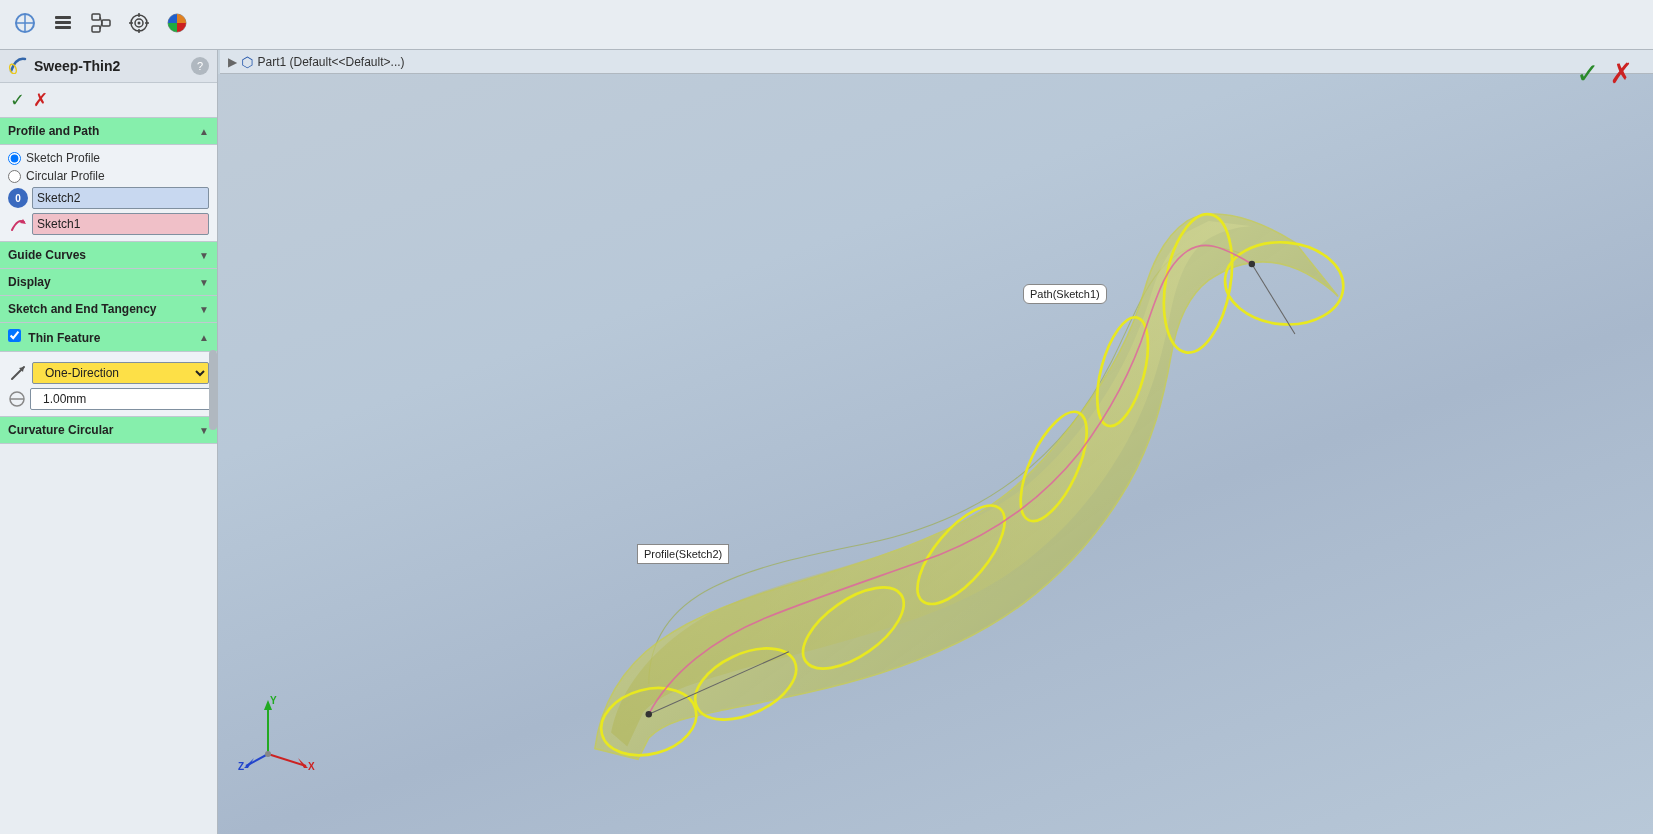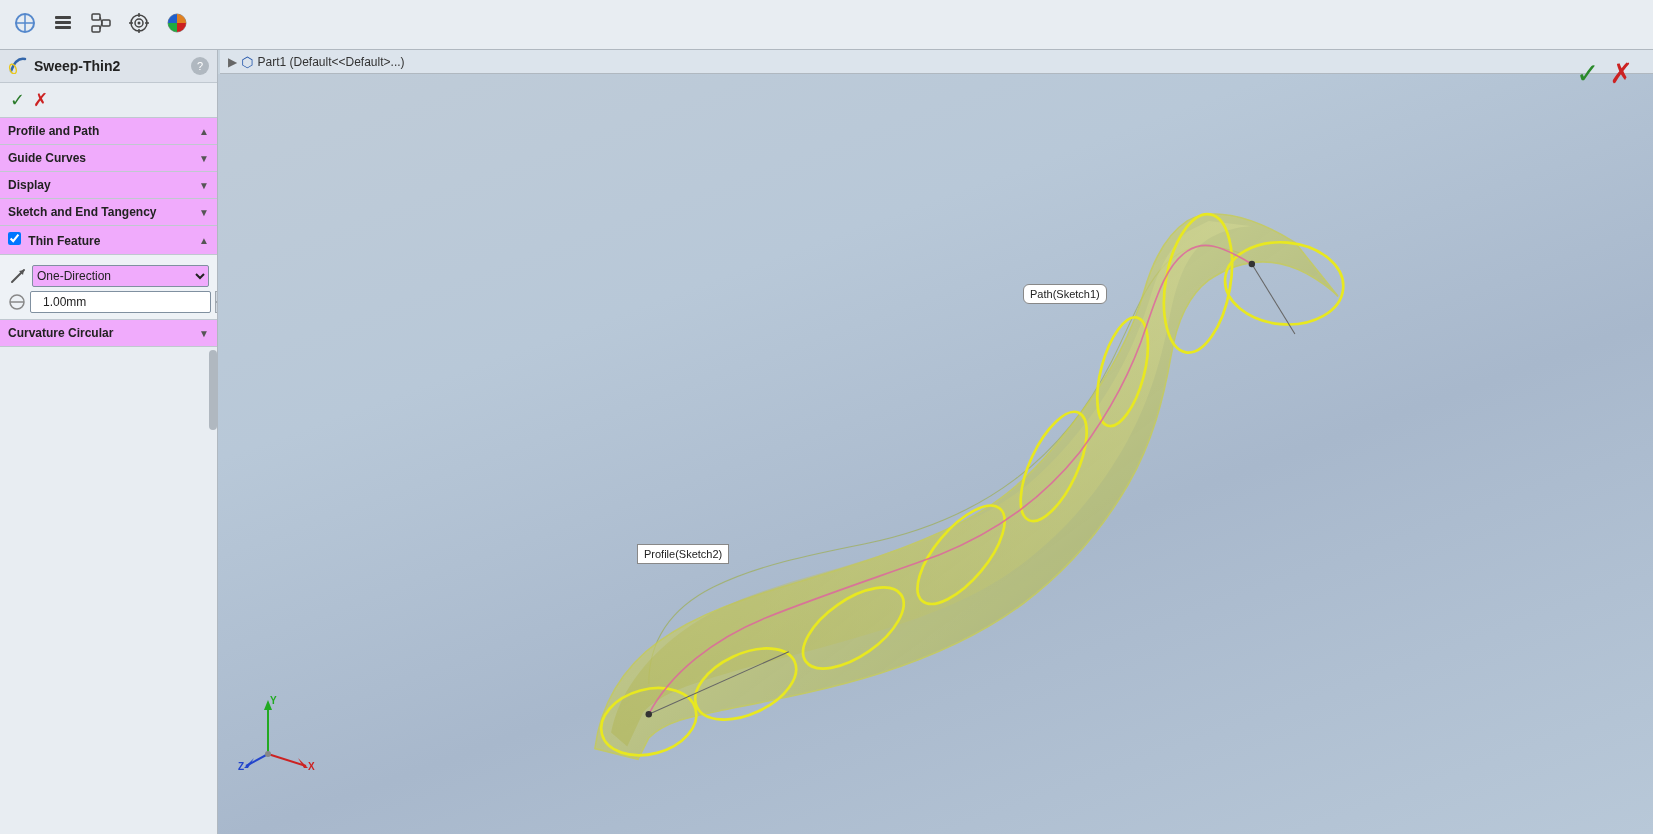--- a/index.html
+++ b/index.html
@@ -92,21 +92,21 @@
     }
     .ok-btn { color: #2a7a2a; font-size: 18px; cursor: pointer; background: none; border: none; }
     .cancel-btn { color: #cc2222; font-size: 18px; cursor: pointer; background: none; border: none; }
 
     
     .section-header {
       display: flex;
       align-items: center;
       justify-content: space-between;
       padding: 6px 8px;
-      background: #f0abfc;
+      background: #86efac;
       border-bottom: 1px solid #c0c8d0;
       cursor: pointer;
       user-select: none;
       gap: 40px;
     }
     .section-header-title { font-size: 12px; font-weight: 600; color: #222; }
     .section-arrow { font-size: 10px; color: #555; }
 
     
     .section-content {
@@ -173,24 +173,24 @@
       width: 20px; height: 20px;
       display: flex; align-items: center; justify-content: center;
       font-size: 14px; color: #555;
     }
     .direction-select {
       flex: 1;
       height: 22px;
       border: 1px solid #8090a0;
       border-radius: 2px;
       font-size: 12px;
-      background: #f0abfc;
+      background: #fde047;
       color: #222;
       outline: none;
-      padding: 0 0;
+      padding: 0 8px;
     }
 
     .thickness-row {
       display: flex;
       align-items: center;
       gap: 4px;
       margin-top: 4px;
     }
     .thickness-icon {
       width: 20px; height: 20px;
@@ -370,20 +370,47 @@
 
   <div class="ok-cancel-row">
     <button class="ok-btn">✓</button>
     <button class="cancel-btn">✗</button>
   </div>
 
   <div class="section-header">
     <span class="section-header-title">Profile and Path</span>
     <span class="section-arrow">▲</span>
   </div>
+  <div class="section-content">
+    <div class="radio-row">
+      <input type="radio" name="profile-type" checked="" style="">
+      <span>Sketch Profile</span>
+    </div>
+    <div class="radio-row">
+      <input type="radio" name="profile-type" style="">
+      <span>Circular Profile</span>
+    </div>
+
+    <div class="input-row">
+      <div class="icon-circle blue">
+        <span>0</span>
+      </div>
+      <input type="text" class="sketch-input" value="Sketch2" style="">
+    </div>
+
+    <div class="input-row">
+      <div class="icon-spin">
+        <svg width="20" height="20" viewBox="0 0 20 20">
+          <path d="M4 16 Q10 4 16 8" fill="none" stroke="#cc3366" stroke-width="2" stroke-linecap="round"></path>
+          <polygon points="15,5 18,10 12,9" fill="#cc3366"></polygon>
+        </svg>
+      </div>
+      <input type="text" class="sketch-input pink-bg" value="Sketch1" style="">
+    </div>
+  </div>
 
   <div class="section-header">
     <span class="section-header-title">Guide Curves</span>
     <span class="section-arrow">▼</span>
   </div>
 
   <div class="section-header">
     <span class="section-header-title">Display</span>
     <span class="section-arrow">▼</span>
   </div>

